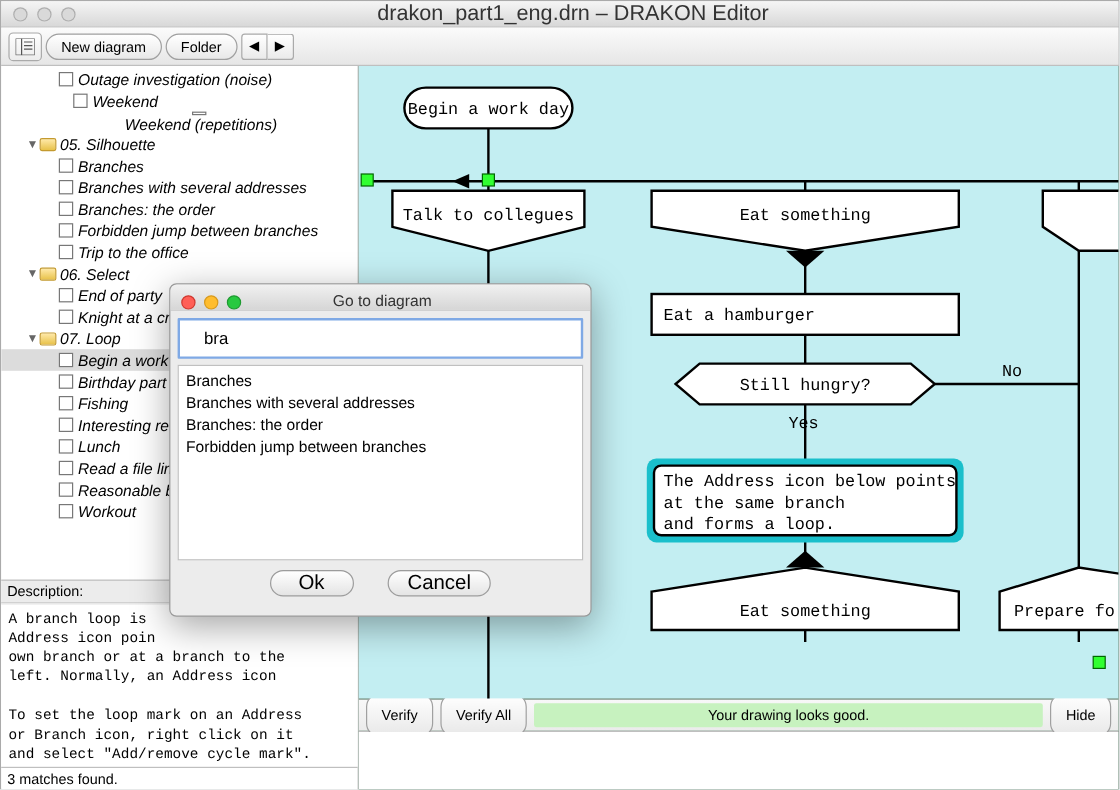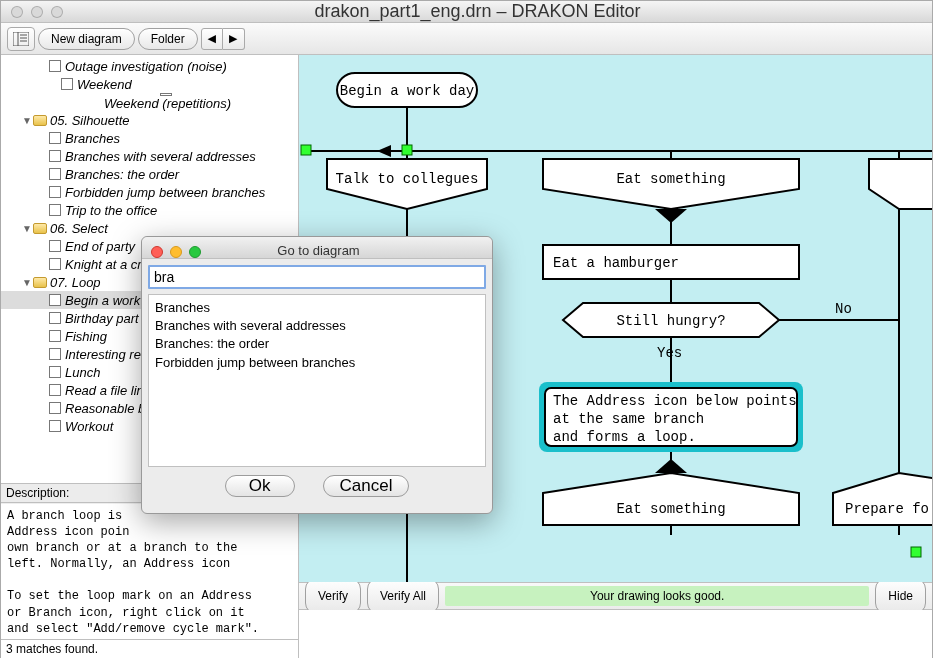--- a/index.html
+++ b/index.html
@@ -44,21 +44,21 @@
 
   
   .dialog { position: absolute; left: 140px; top: 235px; width: 352px; height: 278px; background: #ececec; border: 1px solid #999; border-radius: 6px; box-shadow: 0 8px 30px rgba(0,0,0,0.35); display: flex; flex-direction: column; z-index: 50; }
   .dlg-title { height: 22px; background: linear-gradient(#f1f1f1,#d6d6d6); border-bottom: 1px solid #bfbfbf; border-radius: 6px 6px 0 0; display: flex; align-items: flex-end; }
   .dlg-traffic { display:flex; gap:7px; padding-left:9px; }
   .dlg-btn-r { width:12px;height:12px;border-radius:50%;background:#ff5f57;border:1px solid #d0382f;} 
   .dlg-btn-y { width:12px;height:12px;border-radius:50%;background:#ffbd2e;border:1px solid #d89a1d;} 
   .dlg-btn-g { width:12px;height:12px;border-radius:50%;background:#28c940;border:1px solid #1f9a31;} 
   .dlg-title-txt { flex:1; text-align:center; font-size:13px; color:#333; padding-right:56px; }
   .dlg-body { padding: 6px; flex:1; display:flex; flex-direction:column; }
-  .dlg-input { height: 24px; border: 2px solid #7fa9e5; border-radius: 1px; font-family: "Lucida Grande",Arial,sans-serif; font-size: 14px; padding: 0 4px; background: #fff; outline: none; width: 100%; }
+  .dlg-input { height: 34px; border: 2px solid #7fa9e5; border-radius: 1px; font-family: "Lucida Grande",Arial,sans-serif; font-size: 14px; padding: 0 20px; background: #fff; outline: none; width: 100%; }
   .dlg-list { flex:1; background: #fff; border: 1px solid #c0c0c0; margin-top: 5px; padding: 4px 6px; font-size: 13px; line-height: 1.4; }
   .dlg-btns { display:flex; justify-content:center; gap: 28px; padding: 8px 0 10px 0; }
   .dlg-pill { height: 22px; min-width: 70px; padding: 0 16px; border: 1px solid #9c9c9c; border-radius: 11px; background: linear-gradient(#ffffff,#e4e4e4); font-size: 17px; display:flex; align-items:center; justify-content:center; cursor:pointer; }
 </style>
 </head>
 <body>
 
 <div class="window-frame">
   <div class="titlebar">
     <div class="traffic">

